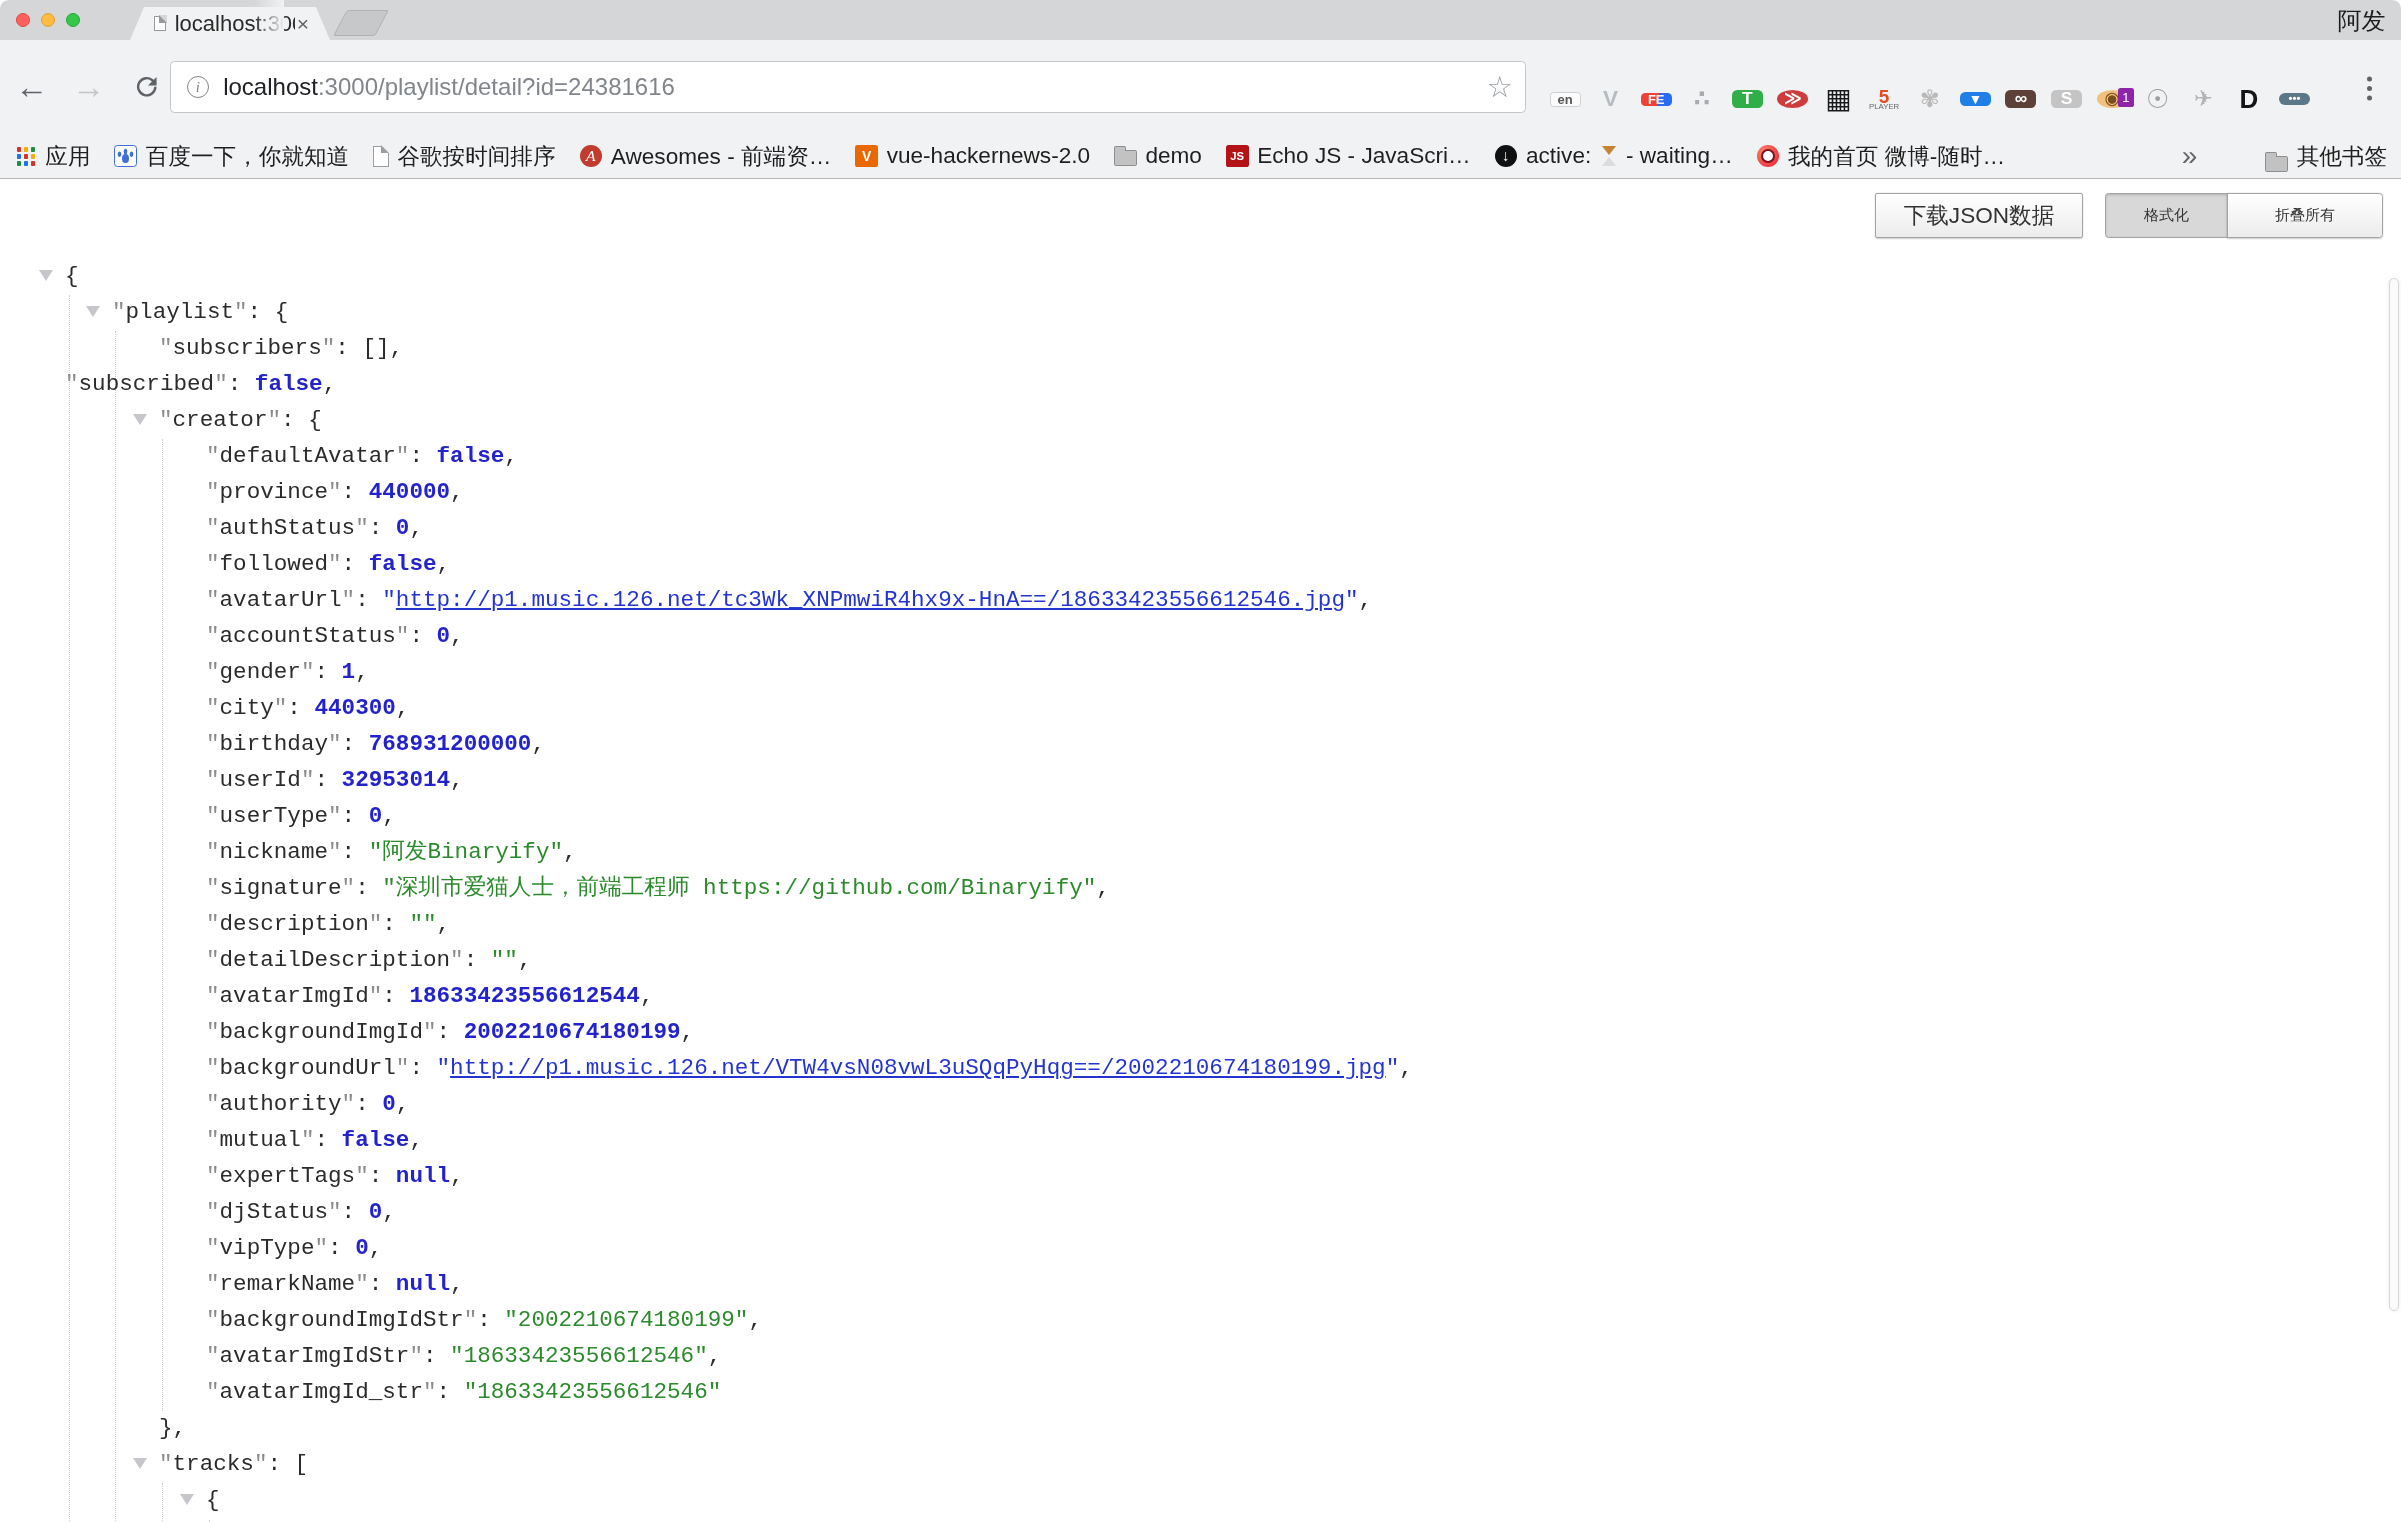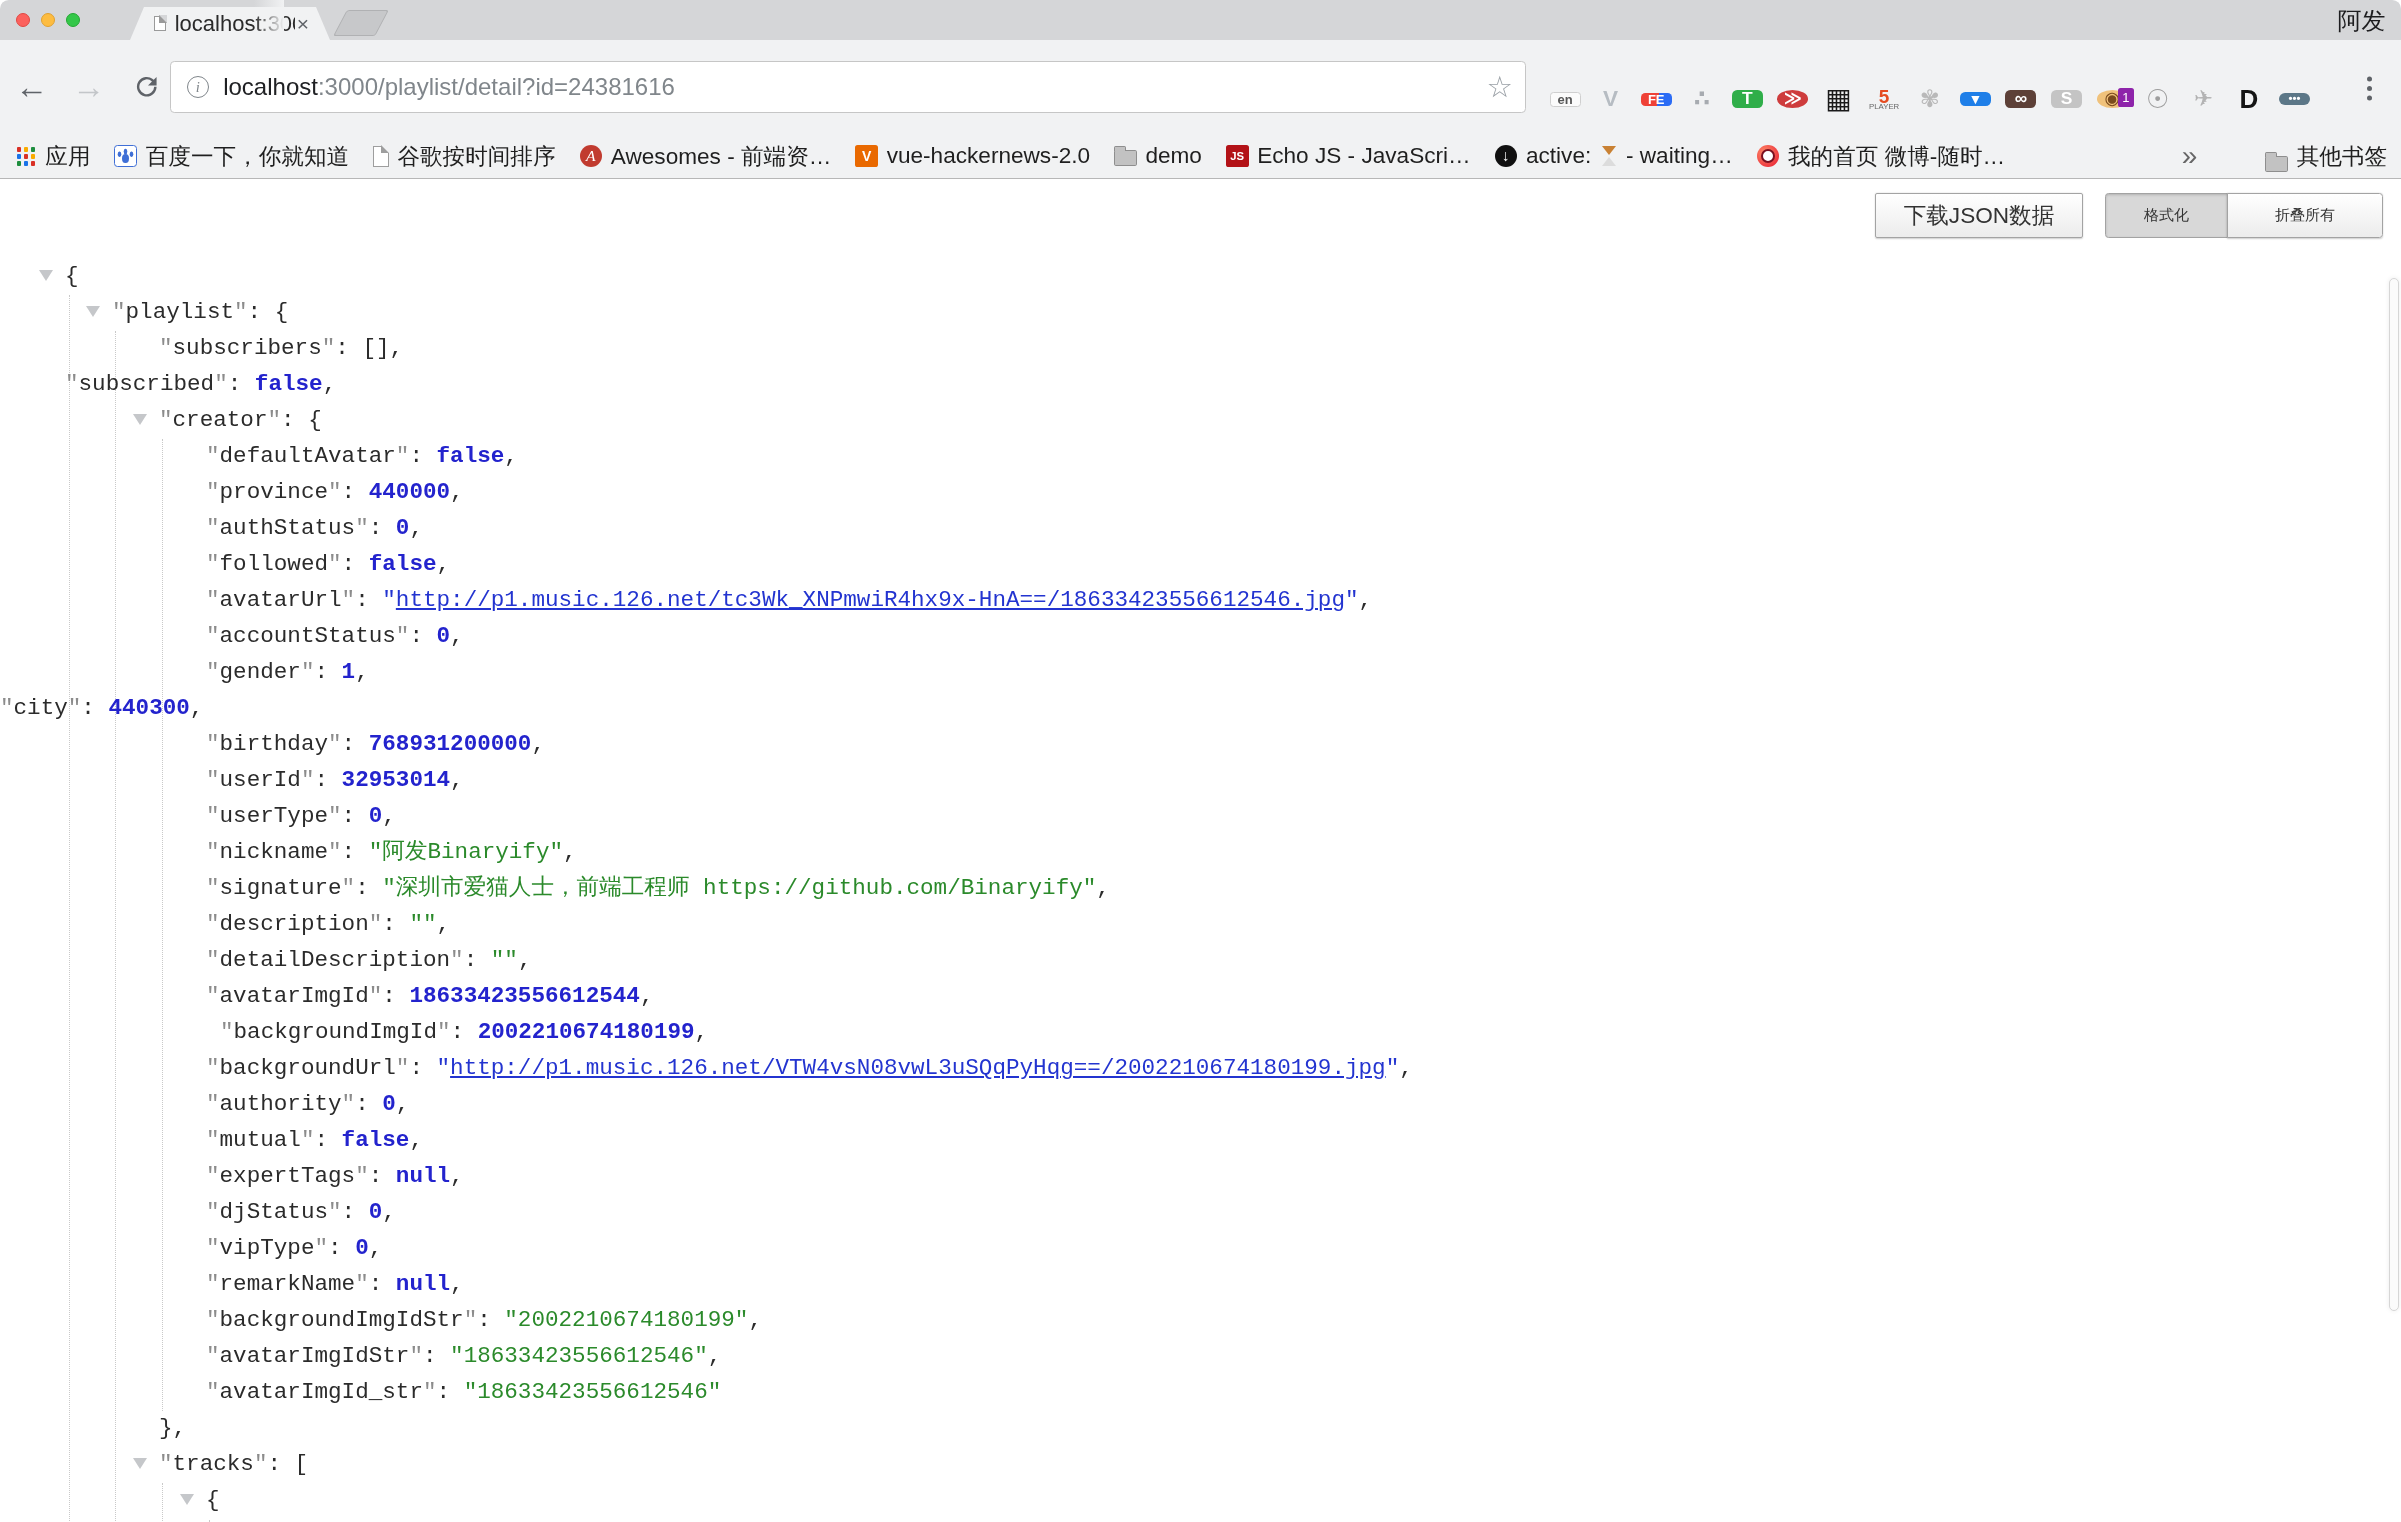--- a/index.html
+++ b/index.html
@@ -264,30 +264,30 @@
         <div class="line" style="padding-left: 159px;"><span class="t-k">subscribers</span><span class="t-p">: [],</span></div>
         <div class="line" style="padding-left: 65px;"><span class="t-k">subscribed</span><span class="t-p">: </span><span class="t-n">false</span><span class="t-p">,</span></div>
         <div class="line" style="padding-left: 159px;"><span class="tri" style="left: 133px;"></span><span class="t-k">creator</span><span class="t-p">: {</span></div>
         <div class="line" style="padding-left: 206px;"><span class="t-k">defaultAvatar</span><span class="t-p">: </span><span class="t-n">false</span><span class="t-p">,</span></div>
         <div class="line" style="padding-left: 206px;"><span class="t-k">province</span><span class="t-p">: </span><span class="t-n">440000</span><span class="t-p">,</span></div>
         <div class="line" style="padding-left: 206px;"><span class="t-k">authStatus</span><span class="t-p">: </span><span class="t-n">0</span><span class="t-p">,</span></div>
         <div class="line" style="padding-left: 206px;"><span class="t-k">followed</span><span class="t-p">: </span><span class="t-n">false</span><span class="t-p">,</span></div>
         <div class="line" style="padding-left: 206px;"><span class="t-k">avatarUrl</span><span class="t-p">: </span><span class="t-q">"</span><span class="t-l">http://p1.music.126.net/tc3Wk_XNPmwiR4hx9x-HnA==/18633423556612546.jpg</span><span class="t-q">"</span><span class="t-p">,</span></div>
         <div class="line" style="padding-left: 206px;"><span class="t-k">accountStatus</span><span class="t-p">: </span><span class="t-n">0</span><span class="t-p">,</span></div>
         <div class="line" style="padding-left: 206px;"><span class="t-k">gender</span><span class="t-p">: </span><span class="t-n">1</span><span class="t-p">,</span></div>
-        <div class="line" style=""><span class="t-k">city</span><span class="t-p">: </span><span class="t-n">440300</span><span class="t-p">,</span></div>
+        <div class="line" style="padding-left: 206px;"><span class="t-k">city</span><span class="t-p">: </span><span class="t-n">440300</span><span class="t-p">,</span></div>
         <div class="line" style="padding-left: 206px;"><span class="t-k">birthday</span><span class="t-p">: </span><span class="t-n">768931200000</span><span class="t-p">,</span></div>
         <div class="line" style="padding-left: 206px;"><span class="t-k">userId</span><span class="t-p">: </span><span class="t-n">32953014</span><span class="t-p">,</span></div>
         <div class="line" style="padding-left: 206px;"><span class="t-k">userType</span><span class="t-p">: </span><span class="t-n">0</span><span class="t-p">,</span></div>
         <div class="line" style="padding-left: 206px;"><span class="t-k">nickname</span><span class="t-p">: </span><span class="t-s">"阿发Binaryify"</span><span class="t-p">,</span></div>
         <div class="line" style="padding-left: 206px;"><span class="t-k">signature</span><span class="t-p">: </span><span class="t-s">"深圳市爱猫人士，前端工程师 https://github.com/Binaryify"</span><span class="t-p">,</span></div>
         <div class="line" style="padding-left: 206px;"><span class="t-k">description</span><span class="t-p">: </span><span class="t-s">""</span><span class="t-p">,</span></div>
         <div class="line" style="padding-left: 206px;"><span class="t-k">detailDescription</span><span class="t-p">: </span><span class="t-s">""</span><span class="t-p">,</span></div>
         <div class="line" style="padding-left: 206px;"><span class="t-k">avatarImgId</span><span class="t-p">: </span><span class="t-n">18633423556612544</span><span class="t-p">,</span></div>
-        <div class="line" style="padding-left: 206px; margin-left: 14px;"><span class="t-k">backgroundImgId</span><span class="t-p">: </span><span class="t-n">2002210674180199</span><span class="t-p">,</span></div>
+        <div class="line" style="padding-left: 206px;"><span class="t-k">backgroundImgId</span><span class="t-p">: </span><span class="t-n">2002210674180199</span><span class="t-p">,</span></div>
         <div class="line" style="padding-left: 206px;"><span class="t-k">backgroundUrl</span><span class="t-p">: </span><span class="t-q">"</span><span class="t-l">http://p1.music.126.net/VTW4vsN08vwL3uSQqPyHqg==/2002210674180199.jpg</span><span class="t-q">"</span><span class="t-p">,</span></div>
         <div class="line" style="padding-left: 206px;"><span class="t-k">authority</span><span class="t-p">: </span><span class="t-n">0</span><span class="t-p">,</span></div>
         <div class="line" style="padding-left: 206px;"><span class="t-k">mutual</span><span class="t-p">: </span><span class="t-n">false</span><span class="t-p">,</span></div>
         <div class="line" style="padding-left: 206px;"><span class="t-k">expertTags</span><span class="t-p">: </span><span class="t-n">null</span><span class="t-p">,</span></div>
         <div class="line" style="padding-left: 206px;"><span class="t-k">djStatus</span><span class="t-p">: </span><span class="t-n">0</span><span class="t-p">,</span></div>
         <div class="line" style="padding-left: 206px;"><span class="t-k">vipType</span><span class="t-p">: </span><span class="t-n">0</span><span class="t-p">,</span></div>
         <div class="line" style="padding-left: 206px;"><span class="t-k">remarkName</span><span class="t-p">: </span><span class="t-n">null</span><span class="t-p">,</span></div>
         <div class="line" style="padding-left: 206px;"><span class="t-k">backgroundImgIdStr</span><span class="t-p">: </span><span class="t-s">"2002210674180199"</span><span class="t-p">,</span></div>
         <div class="line" style="padding-left: 206px;"><span class="t-k">avatarImgIdStr</span><span class="t-p">: </span><span class="t-s">"18633423556612546"</span><span class="t-p">,</span></div>
         <div class="line" style="padding-left: 206px;"><span class="t-k">avatarImgId_str</span><span class="t-p">: </span><span class="t-s">"18633423556612546"</span></div>

